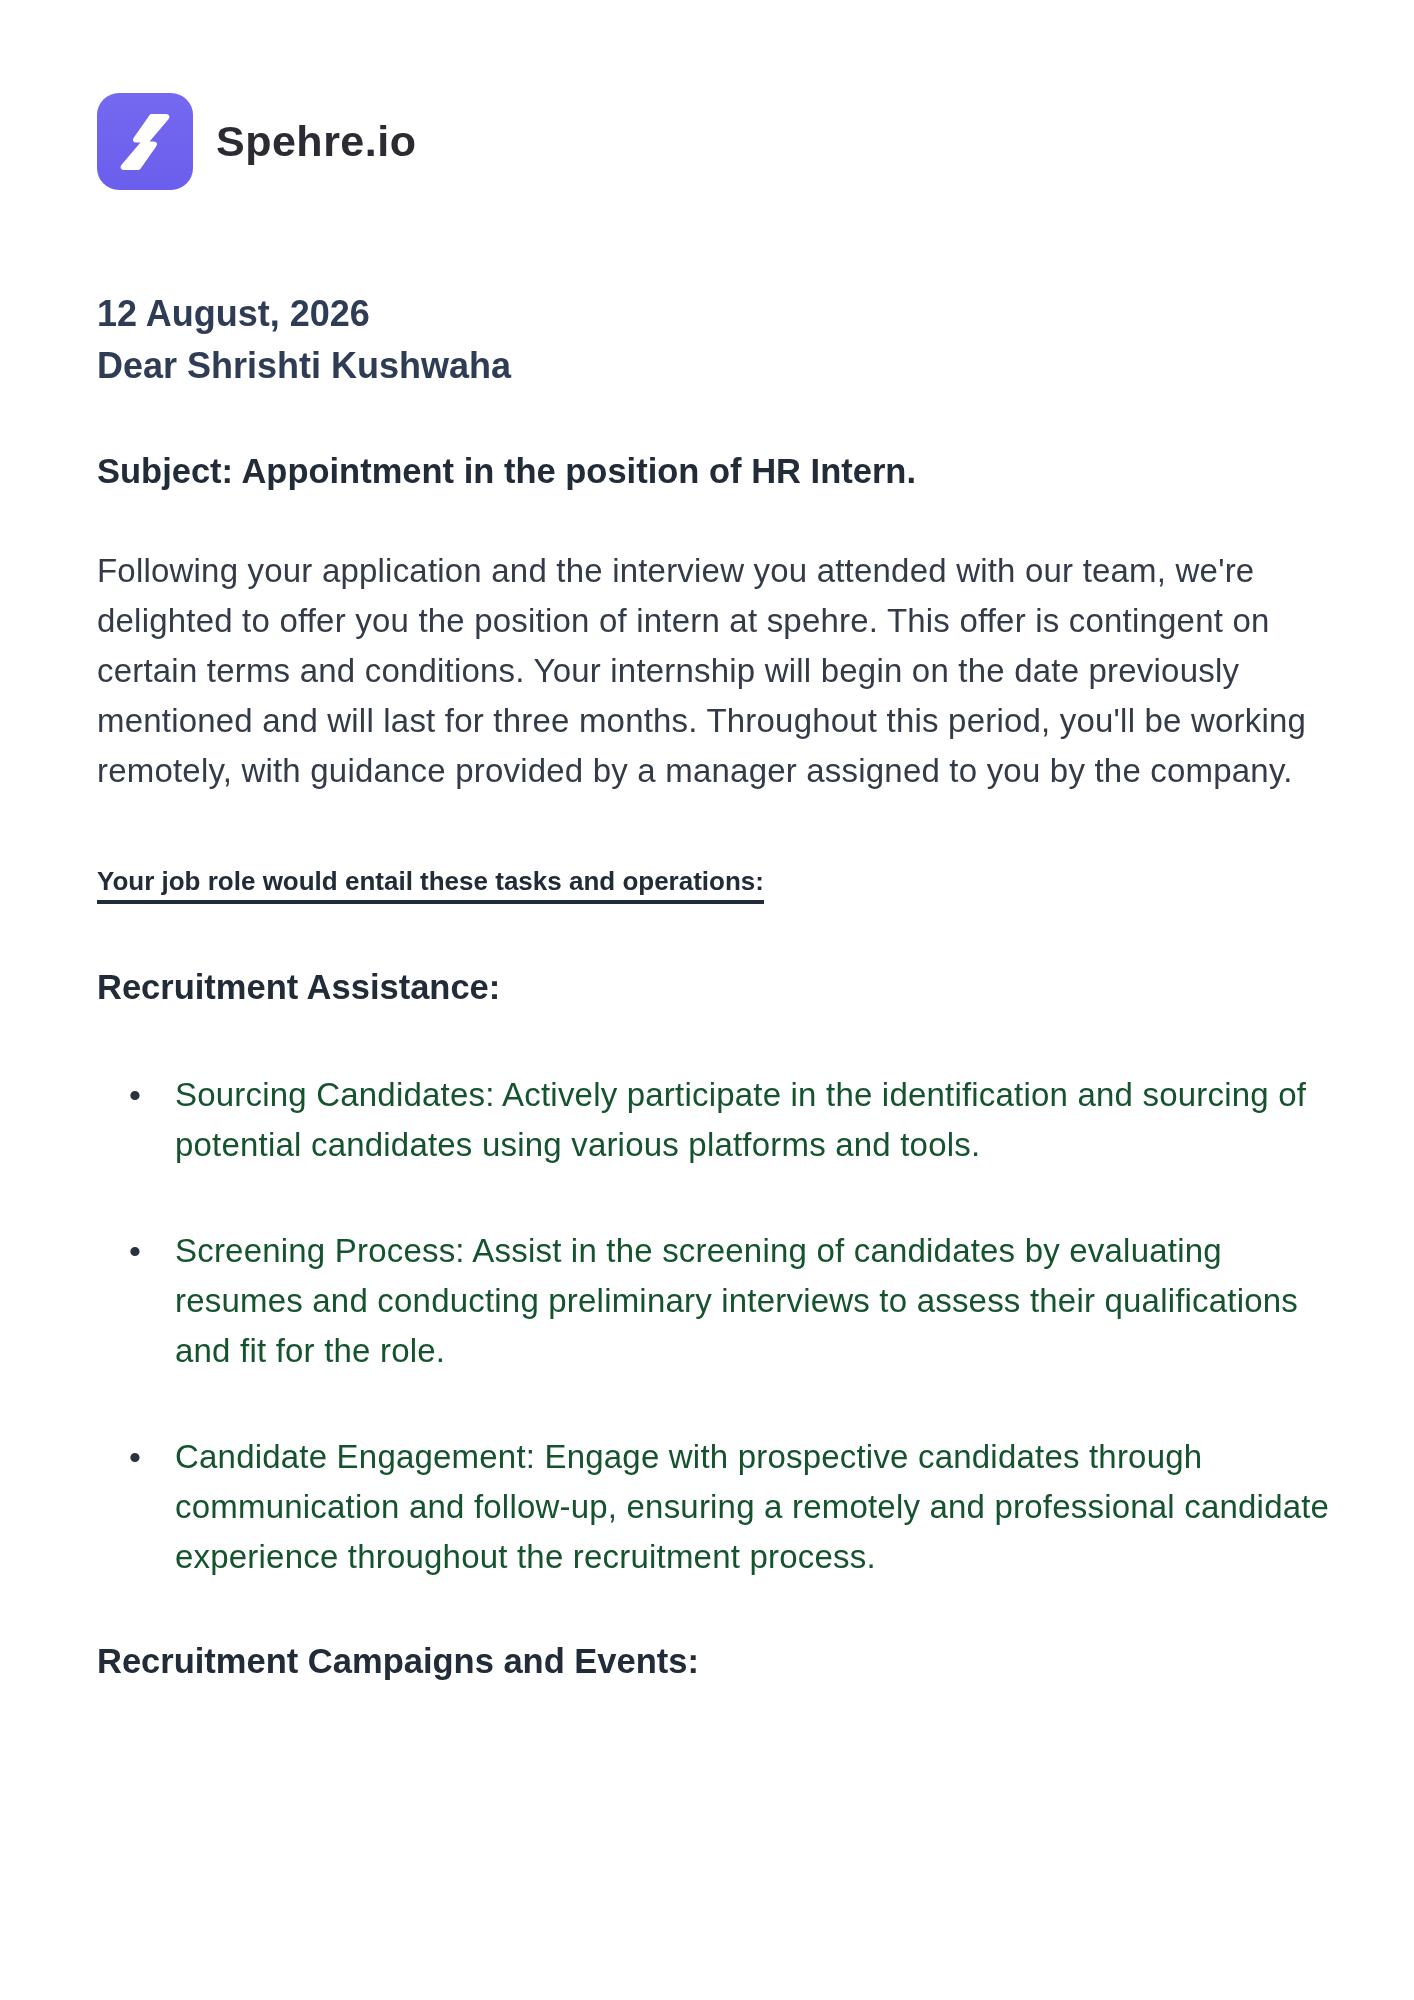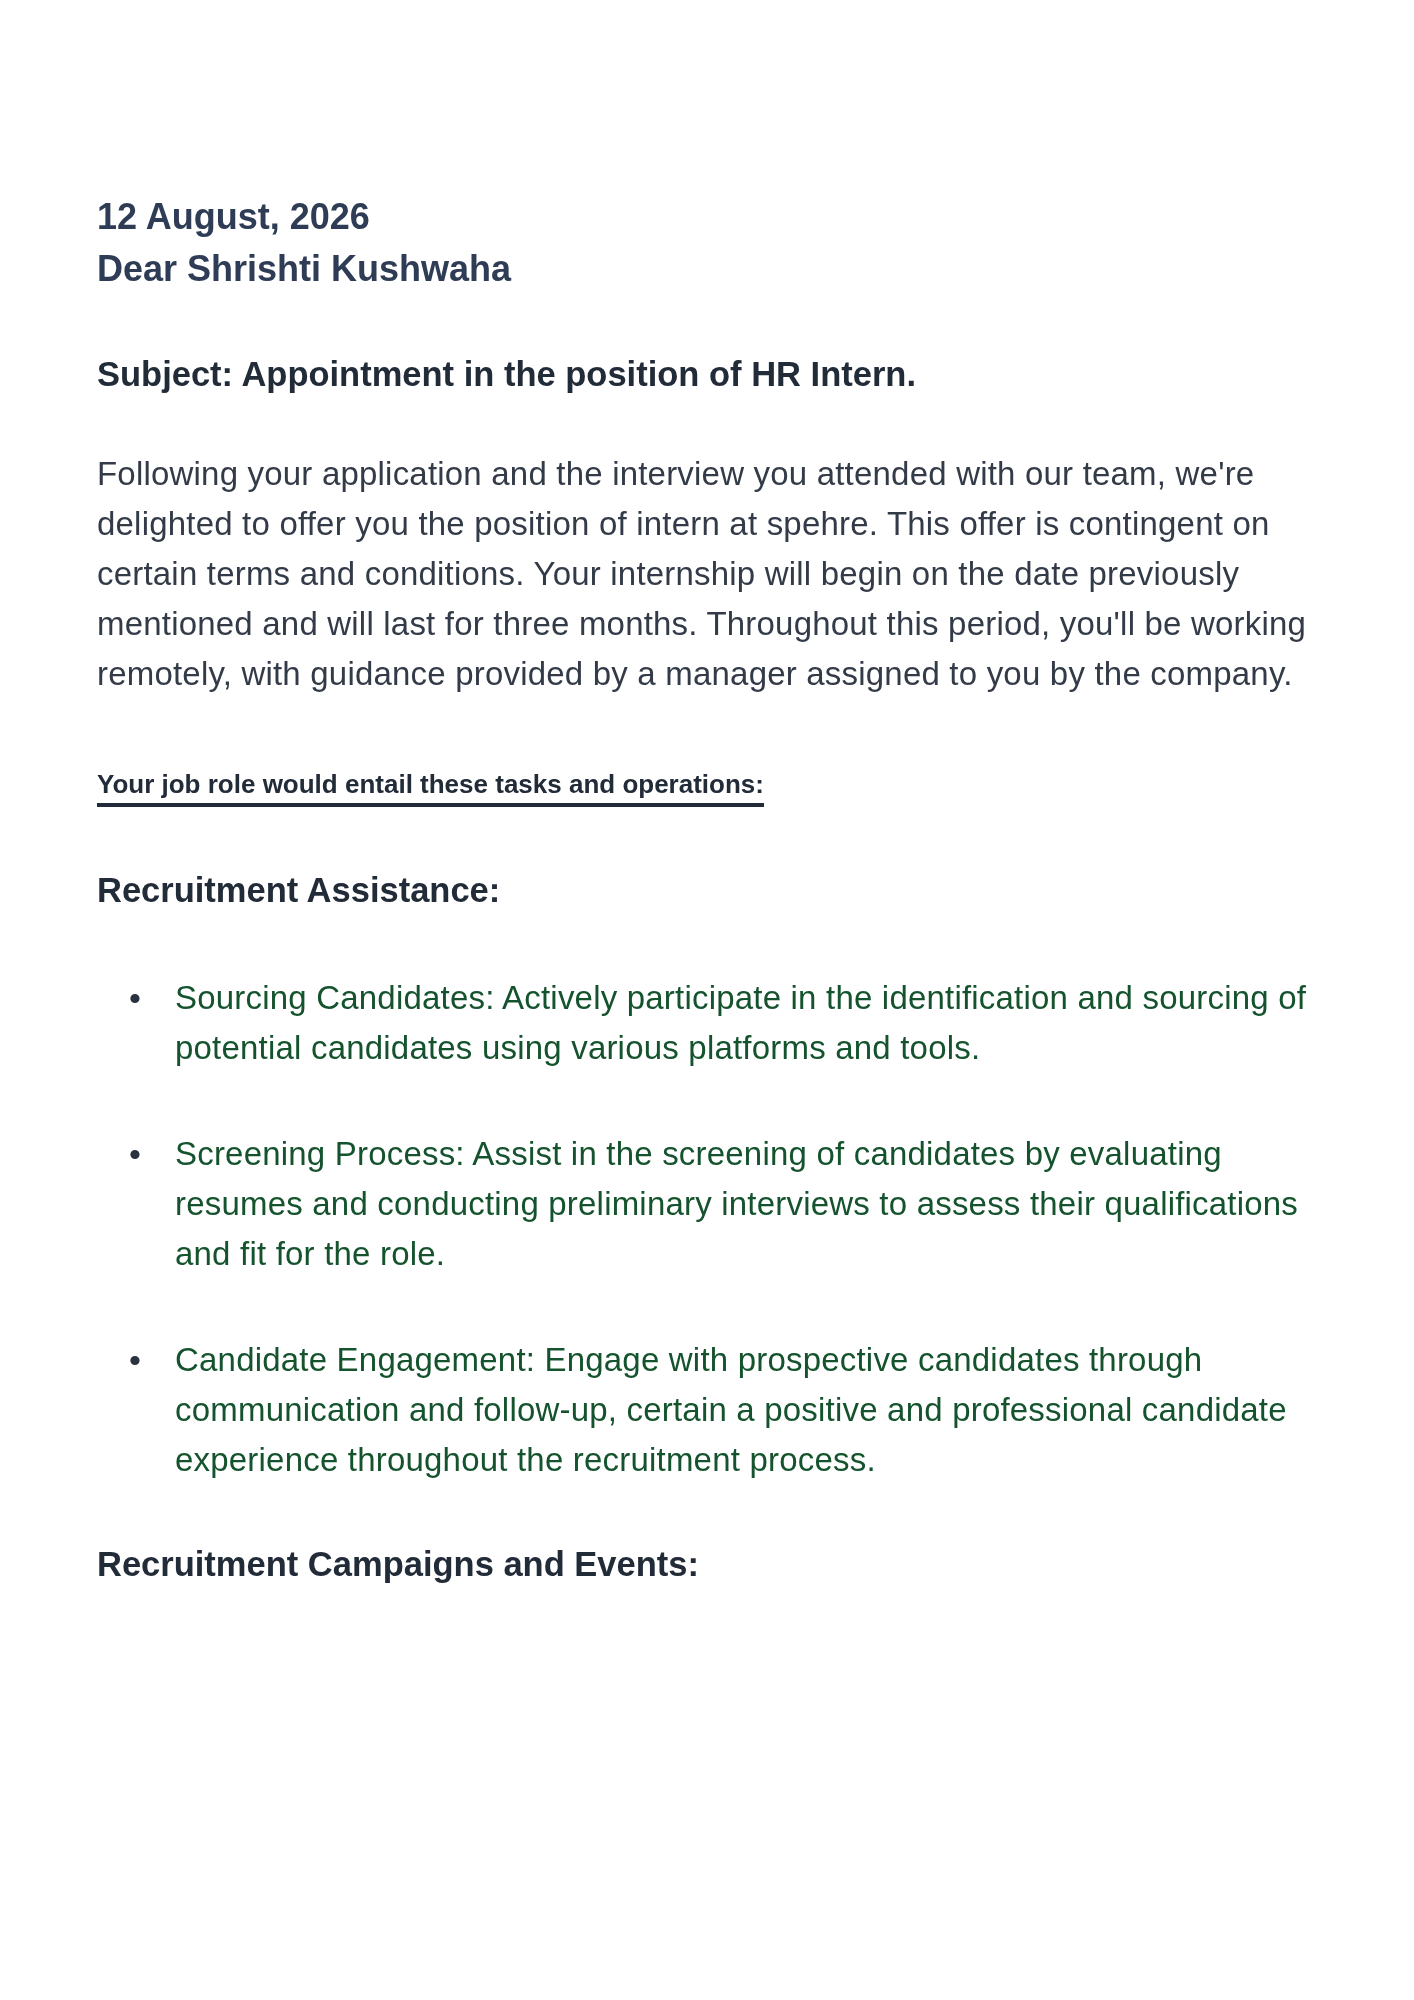--- a/index.html
+++ b/index.html
@@ -102,38 +102,46 @@
     font-size: 34px;
     color: #2a3240;
     font-weight: 400;
   }
 </style>
 </head>
 <body>
 
 <div class="page">
 
+  <div class="brand-row">
+    <div class="logo-badge">
+      <svg viewBox="0 0 100 100" aria-hidden="true">
+        <path d="M60 8 L84 8 Q88 8 85.5 11.5 L51 52 L64 52 Q68 52 65.5 55.5 L40 92 L16 92 Q12 92 14.5 88.5 L49 48 L36 48 Q32 48 34.5 44.5 Z" fill="#ffffff" stroke="#ffffff" stroke-width="6" stroke-linejoin="round"></path>
+      </svg>
+    </div>
+    <div class="brand-name">Spehre.io</div>
+  </div>
 
   <div class="letter">
 
     <div class="date-block">
       <div>12 August, 2026</div>
       <div>Dear Shrishti Kushwaha</div>
     </div>
 
     <div class="subject">Subject: Appointment in the position of HR Intern.</div>
 
     <p class="body-text">Following your application and the interview you attended with our team, we're delighted to offer you the position of intern at spehre. This offer is contingent on certain terms and conditions. Your internship will begin on the date previously mentioned and will last for three months. Throughout this period, you'll be working remotely, with guidance provided by a manager assigned to you by the company.</p>
 
     <div class="section-heading">Your job role would entail these tasks and operations:</div>
 
     <div class="subsection-heading">Recruitment Assistance:</div>
 
     <ul class="task-list">
       <li>Sourcing Candidates: Actively participate in the identification and sourcing of potential candidates using various platforms and tools.</li>
       <li>Screening Process: Assist in the screening of candidates by evaluating resumes and conducting preliminary interviews to assess their qualifications and fit for the role.</li>
-      <li>Candidate Engagement: Engage with prospective candidates through communication and follow-up, certain a positive and professional candidate experience throughout the recruitment process.</li>
+      <li>Candidate Engagement: Engage with prospective candidates through communication and follow-up, ensuring a remotely and professional candidate experience throughout the recruitment process.</li>
     </ul>
 
     <div class="subsection-heading" style="margin-top: 4px;">Recruitment Campaigns and Events:</div>
 
   </div>
 </div>
 
 </body></html>

